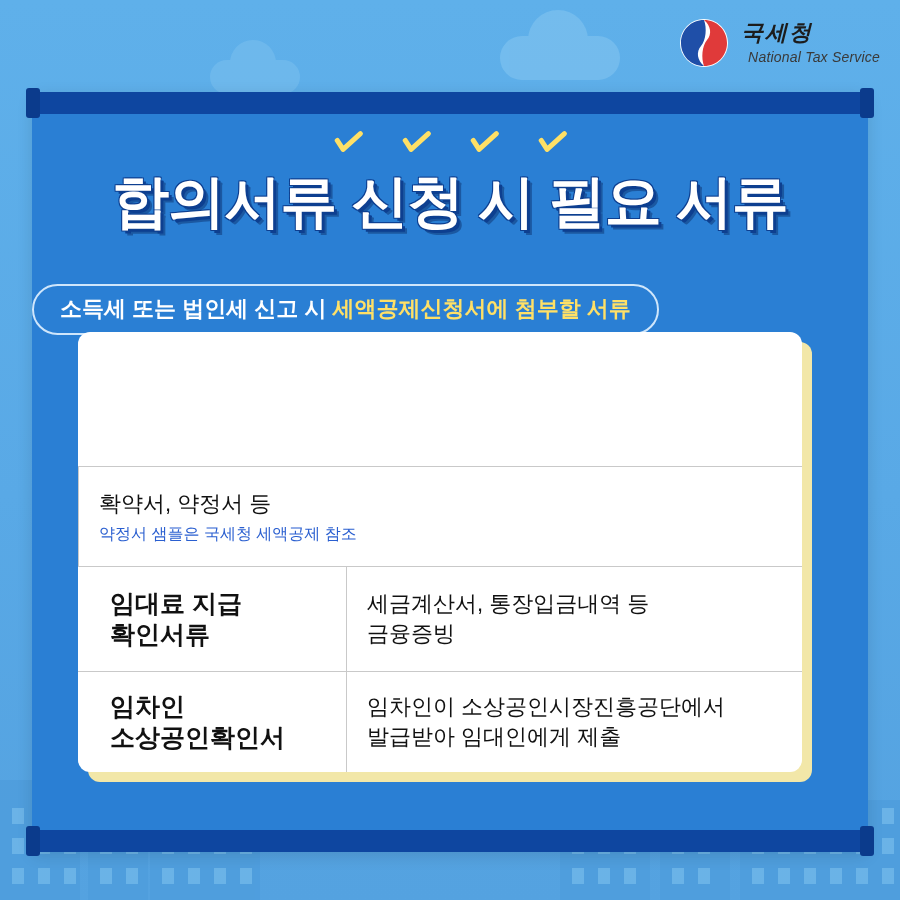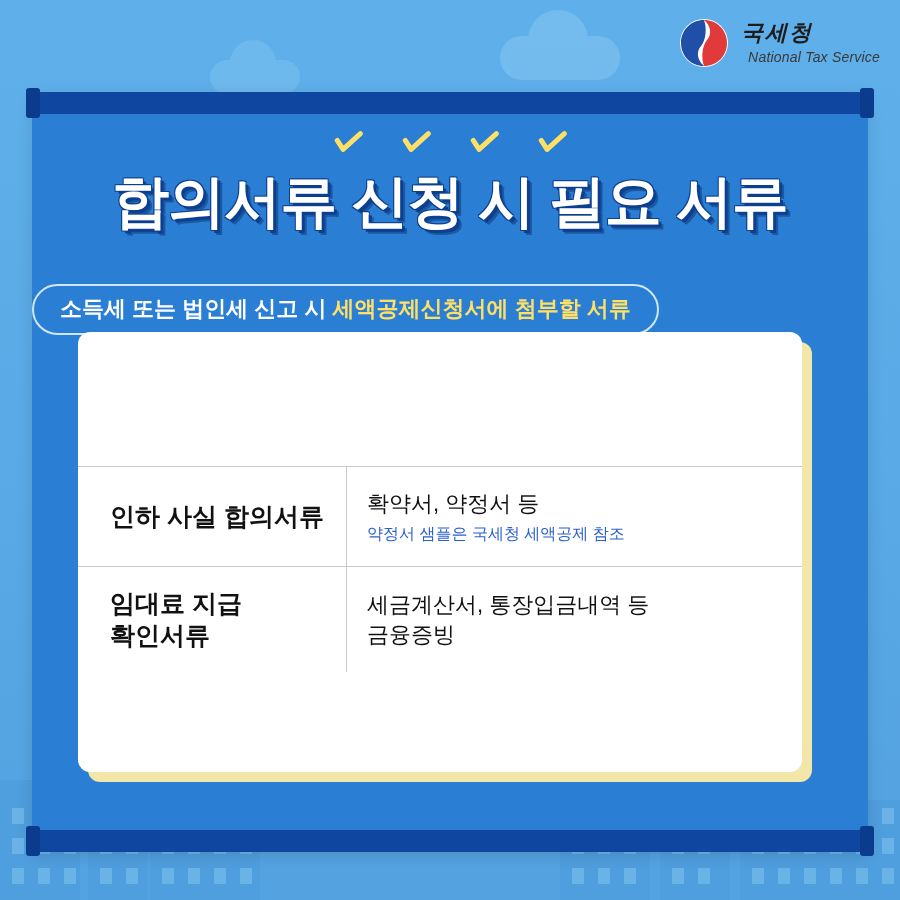--- a/index.html
+++ b/index.html
@@ -378,30 +378,35 @@
       </div>
     </div>
 
     <div class="table-shadow"></div>
     <div class="table">
 
       <div class="row r1">
       </div>
 
       <div class="row r2">
-        <div class="row-term">인하 사실 합의서류</div>
         <div class="row-desc">
           <div>확약서, 약정서 등</div>
           <div class="row-note">약정서 샘플은 국세청 세액공제 참조</div>
         </div>
       </div>
 
       <div class="row r3">
         <div class="row-term">임대료 지급<br>확인서류</div>
         <div class="row-desc">
           <div>세금계산서, 통장입금내역 등<br>금융증빙</div>
         </div>
       </div>
 
+      <div class="row r4">
+        <div class="row-term">임차인<br>소상공인확인서</div>
+        <div class="row-desc">
+          <div>임차인이 소상공인시장진흥공단에서<br>발급받아 임대인에게 제출</div>
+        </div>
+      </div>
 
     </div>
   </div>
 </div>
 
 </body></html>

